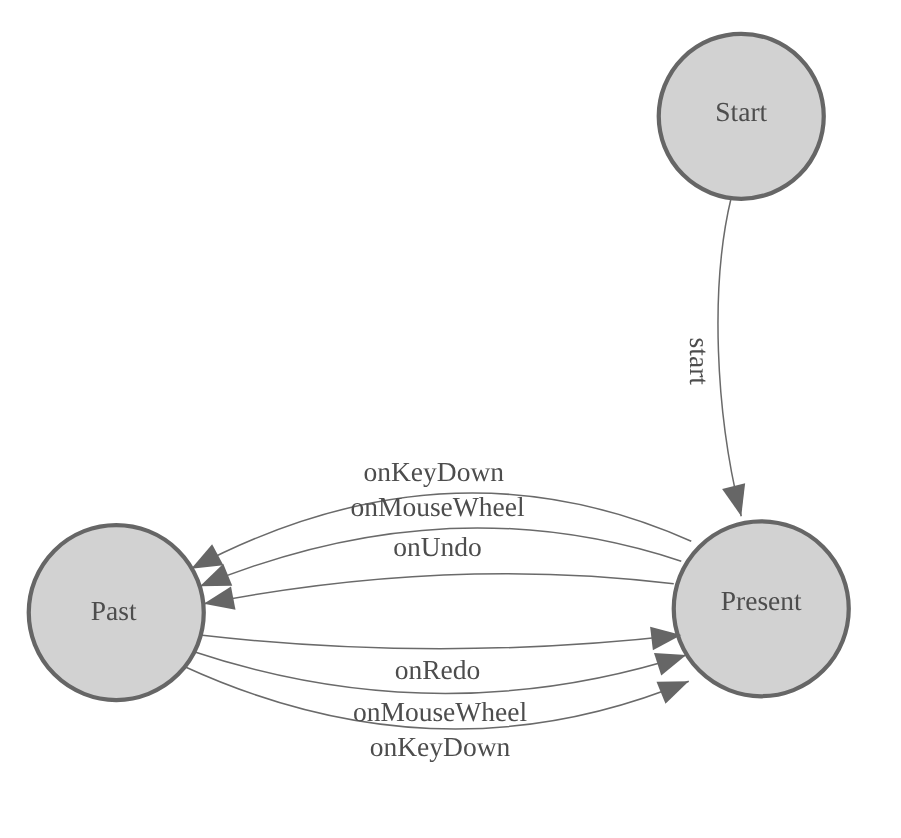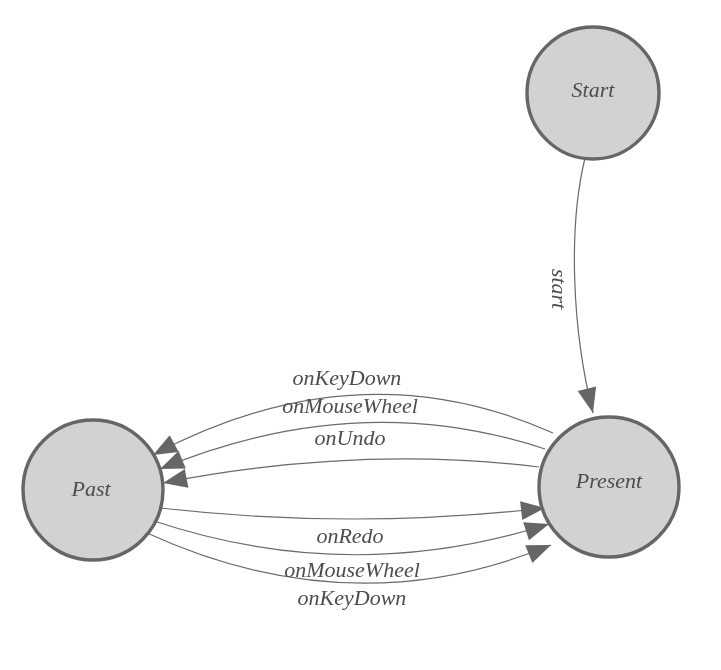--- a/index.html
+++ b/index.html
@@ -6,21 +6,20 @@
     margin: 0;
     padding: 0;
     background: #ffffff;
   }
   .stage {
     position: relative;
     width: 721px;
     height: 670px;
     background: #ffffff;
     overflow: hidden;
-    font-style: italic;
   }
   svg { display: block; }
   .node-circle {
     fill: #d2d2d2;
     stroke: #666666;
     stroke-width: 3.4px;
   }
   .edge-path {
     fill: none;
     stroke: #6a6a6a;

